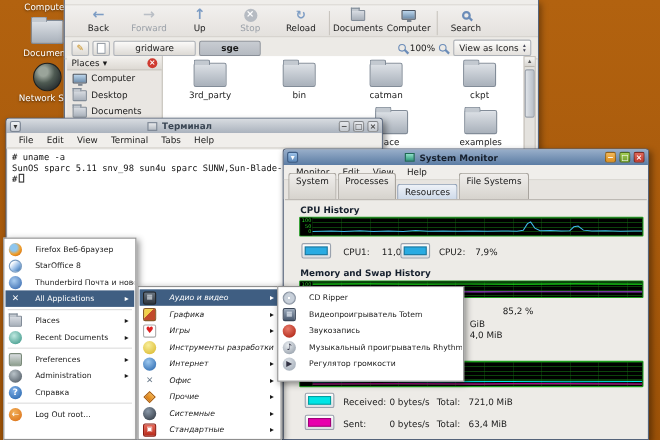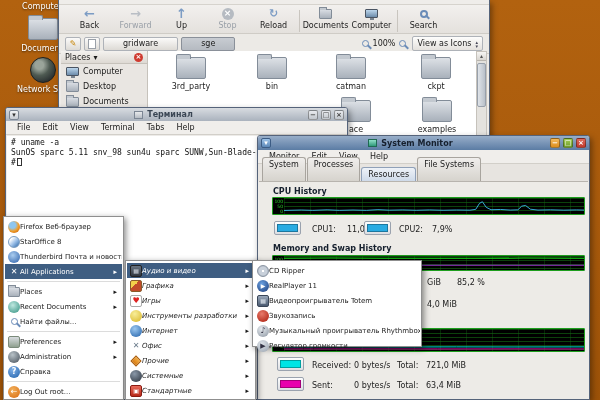--- a/index.html
+++ b/index.html
@@ -45,21 +45,21 @@
   .mini-folder { width:13px; height:10px; background:linear-gradient(#d8dce2,#a9b1bb); border:1px solid #828c98; border-radius:1px; position:relative; }
   .mini-folder:before { content:""; position:absolute; top:-3px; left:-1px; width:6px; height:2px; background:#c3c9d0; border:1px solid #828c98; border-bottom:none; }
   .mini-mon { width:13px; height:9px; border:1px solid #4a5462; border-radius:1px; background:linear-gradient(#bcd6ec,#6d8cab); position:relative; }
   .mini-mon:after { content:""; position:absolute; left:4px; bottom:-3px; width:4px; height:2px; background:#7a848f; }
   .mag { width:8px; height:8px; border:2px solid #6b8cb8; border-radius:50%; position:relative; }
   .mag:after { content:""; position:absolute; width:5px; height:2px; background:#6b8cb8; bottom:-2px; right:-4px; transform:rotate(45deg); }
   .mag.sm { width:7px; height:7px; border-width:1.5px; }
   .locbar { display:flex; align-items:center; gap:3px; padding:2px 6px; background:#eceae6; border-bottom:1px solid #d2cfc9; }
   .locbtn { height:14px; border:1px solid #aeb2b8; border-radius:2px; background:linear-gradient(#fbfaf9,#dddad5); display:flex; align-items:center; justify-content:center; padding:0 19px; font-size:8px; }
   .locbtn.sq { width:16px; padding:0; }
-  .locbtn.pressed { background:linear-gradient(#c8ccd2,#b5bac1); font-weight:normal; border-color:#8a9099; }
+  .locbtn.pressed { background:linear-gradient(#c8ccd2,#b5bac1); font-weight:bold; border-color:#8a9099; }
   .viewdd { margin-left:2px; height:15px; border:1px solid #aeb2b8; border-radius:2px; background:linear-gradient(#fdfdfc,#e4e1dd); display:flex; align-items:center; gap:4px; padding:0 4px; font-size:8px; }
   .spin { display:flex; flex-direction:column; line-height:4px; font-size:5px; color:#445; }
   .sidebar { position:absolute; left:2px; top:51px; width:87px; bottom:0; background:#e9e6e2; border-right:1px solid #c6c2bb; }
   .sbhead { height:13px; display:flex; align-items:center; gap:3px; padding:0 4px; background:linear-gradient(#f4f2ef,#ddd9d3); border-bottom:1px solid #c6c2bb; font-size:8px; }
   .sbclose { margin-left:auto; width:9px; height:9px; border-radius:50%; background:#cf3b30; color:#fff; font-size:7px; line-height:8px; text-align:center; font-weight:bold; }
   .sbitem { height:15px; display:flex; align-items:center; gap:4px; padding:0 5px; font-size:8px; }
   .fm-white { position:absolute; left:89px; top:51px; right:13px; bottom:0; background:#fff; }
   .fm-scroll { position:absolute; right:2px; top:51px; width:11px; bottom:0; background:#e4e2de; border:1px solid #c6c2bb; }
   .fm-scroll .sarr { height:9px; background:linear-gradient(#f6f5f3,#d8d5d0); border-bottom:1px solid #b9b5ae; text-align:center; font-size:6px; line-height:8px; color:#555; }
   .fm-scroll .thumb { position:absolute; left:0; right:0; top:11px; height:44px; background:linear-gradient(90deg,#dfe3e8,#b9c0c9); border:1px solid #98a0ab; border-radius:2px; }
@@ -83,21 +83,21 @@
   .gplot { flex:1; position:relative;
     background-image:repeating-linear-gradient(to bottom, rgba(20,110,20,.6) 0 1px, transparent 1px 4px),
                      repeating-linear-gradient(to right, rgba(20,110,20,.35) 0 1px, transparent 1px 26px); }
   .gplot svg { position:absolute; inset:0; width:100%; height:100%; }
   .sml { position:absolute; font-size:8px; color:#222; white-space:nowrap; }
   .swbtn { position:absolute; width:27px; height:14px; border:1px solid #9aa2ae; border-radius:2px;
     background:linear-gradient(#fdfdfd,#dcdee2); padding:2px; }
   .swbtn .fill { width:100%; height:100%; border:1px solid rgba(0,0,0,.3); }
   
   .menu { position:absolute; background:#fff; border:1px solid #8f8f8f; box-shadow:2px 2px 6px rgba(0,0,0,.45); padding:2px 1px; z-index:40; }
-  .mi { height:15px; display:flex; align-items:center; gap:0; padding:0 5px 0 3px; font-size:7px; color:#1a1a1a; white-space:nowrap; overflow:hidden; }
+  .mi { height:15px; display:flex; align-items:center; gap:12px; padding:0 5px 0 3px; font-size:7px; color:#1a1a1a; white-space:nowrap; overflow:hidden; }
   .mi.hl { background:#3f5e82; color:#fff; }
   .mi .arrow { margin-left:auto; font-size:7px; }
   .msep { height:1px; background:#dcdcdc; margin:2px 2px; }
   .ic { width:12px; height:12px; flex:0 0 12px; border-radius:2px; display:flex; align-items:center; justify-content:center; font-size:8px; }
   .ic-firefox { border-radius:50%; background:radial-gradient(circle at 38% 35%, #8ec6ee 0 28%, #f0a02c 55%, #c85e08 90%); }
   .ic-staroffice { border-radius:50%; background:linear-gradient(135deg,#ffffff 20%,#9cc0e8 55%,#2a66a8); border:1px solid #7a9cc0; }
   .ic-thunderbird { border-radius:50%; background:radial-gradient(circle at 40% 35%, #aacdf0, #2a5ea8); }
   .ic-allapps { color:#8a6a4a; font-weight:bold; }
   .mi.hl .ic-allapps { color:#fff; }
   .ic-clock { border-radius:50%; background:radial-gradient(circle at 40% 35%, #bfe8e0, #2f8f7f); }
@@ -342,21 +342,21 @@
             <div>50</div>
             <div>0</div>
         </div>
         <div class="gplot">
           <svg viewBox="0 0 313 16" preserveAspectRatio="none">
             <polyline fill="none" stroke="#17e617" stroke-width="1.2" points="0,2.6 50,2.4 100,2.6 150,2.5 200,2.6 250,2.4 313,2.6"></polyline>
             <polyline fill="none" stroke="#9933cc" stroke-width="1.2" points="0,10.6 80,10.5 160,10.6 240,10.5 313,10.6"></polyline>
           </svg>
         </div>
       </div>
-      <span class="sml" style="left:168px;top:96px;">GiB</span>
+      <span class="sml" style="left:168px;top:108px;">GiB</span>
       <span class="sml" style="left:198px;top:96px;">85,2 %</span>
       <span class="sml" style="left:168px;top:118px;">4,0 MiB</span>
       <span class="sml" style="left:201px;top:118px;margin-top:36px;">0,0 %</span>
 
       <div class="graph" style="left:13px;top:146px;width:313px;height:24px;">
         <div class="gaxis">
           <div>100</div>
             <div>50</div>
             <div>0</div>
         </div>
@@ -408,26 +408,20 @@
           <span class="mini-folder"></span>
         </span>
       <span>Places</span>
       <span class="arrow">▸</span>
     </div>
     <div class="mi">
       <span class="ic ic-clock"></span>
       <span>Recent Documents</span>
       <span class="arrow">▸</span>
     </div>
-    <div class="mi">
-      <span class="ic">
-          <span class="mag sm"></span>
-        </span>
-      <span>Найти файлы...</span>
-    </div>
     <div class="msep"></div>
     <div class="mi">
       <span class="ic ic-prefs"></span>
       <span>Preferences</span>
       <span class="arrow">▸</span>
     </div>
     <div class="mi">
       <span class="ic ic-admin"></span>
       <span>Administration</span>
       <span class="arrow">▸</span>
@@ -492,24 +486,20 @@
       <span class="arrow">▸</span>
     </div>
   </div>
 
   <div class="menu" style="left:252px;top:260px;width:170px;height:87px;">
     <div class="mi">
       <span class="ic ic-cd"></span>
       <span>CD Ripper</span>
     </div>
     <div class="mi">
-      <span class="ic ic-real">▶</span>
-      <span>RealPlayer 11</span>
-    </div>
-    <div class="mi">
       <span class="ic ic-totem">▦</span>
       <span>Видеопроигрыватель Totem</span>
     </div>
     <div class="mi">
       <span class="ic ic-rec"></span>
       <span>Звукозапись</span>
     </div>
     <div class="mi">
       <span class="ic ic-rhythm">♪</span>
       <span>Музыкальный проигрыватель Rhythmbox</span>

